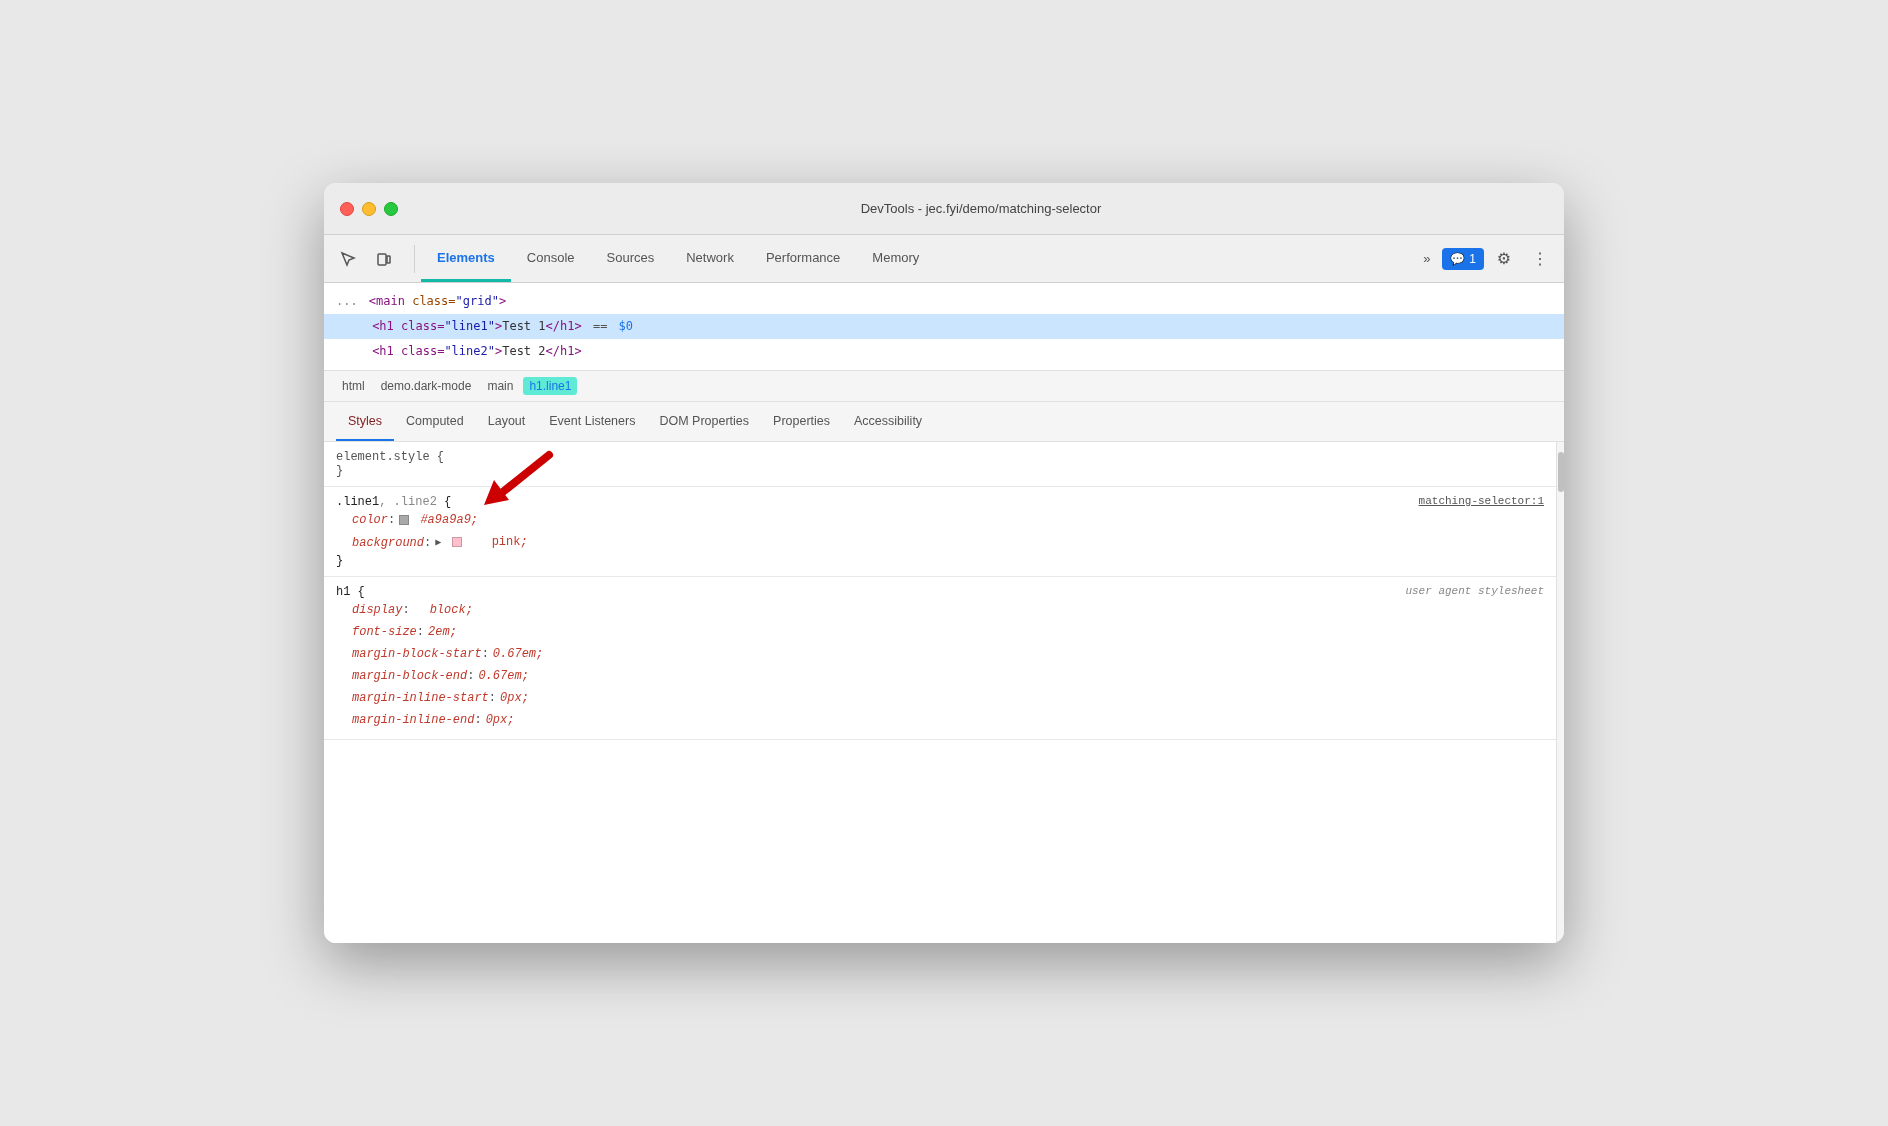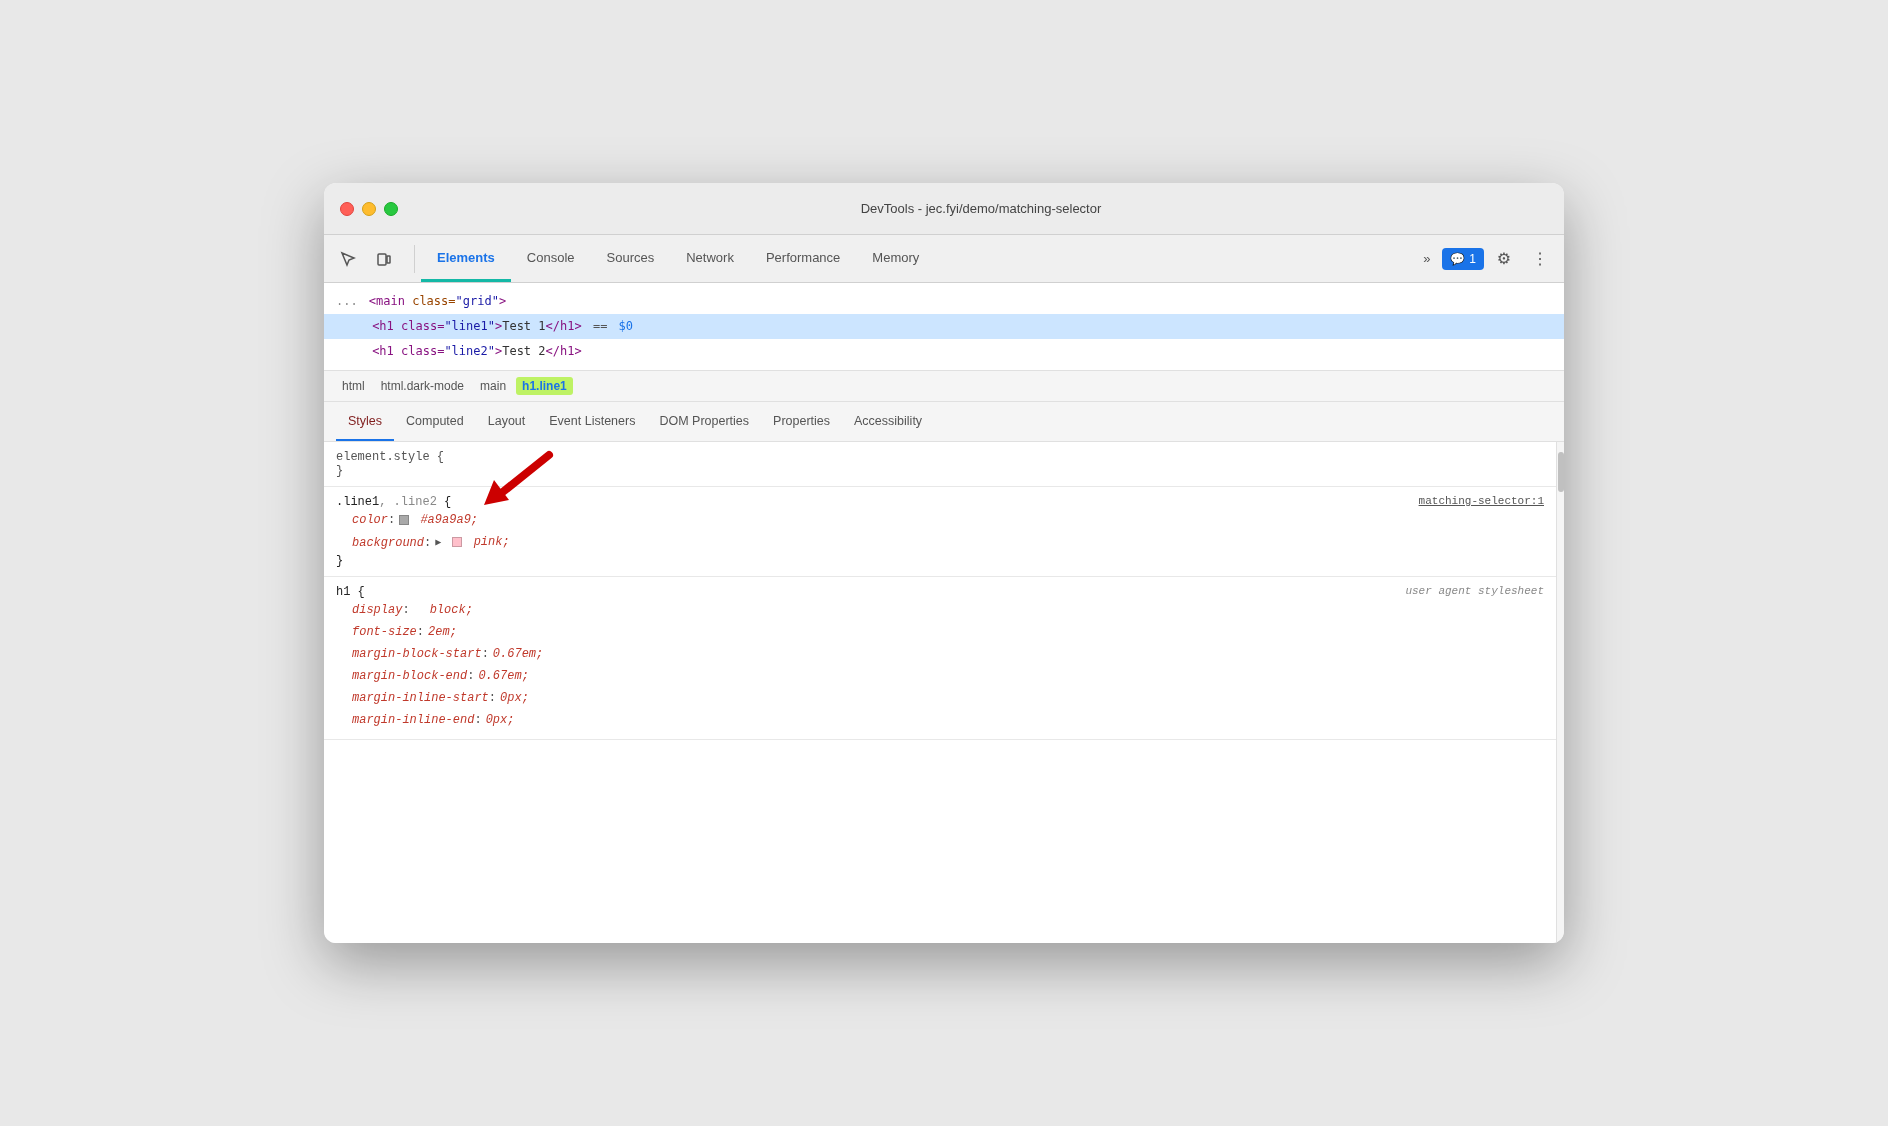--- a/index.html
+++ b/index.html
@@ -207,23 +207,22 @@
 
     .breadcrumb-item {
       font-size: 12px;
       color: #555;
       cursor: pointer;
       padding: 2px 6px;
       border-radius: 3px;
     }
 
     .breadcrumb-item.active {
-      background: #bef264;
+      background: #5eead4;
       color: #1a73e8;
-      font-weight: bold;
     }
 
     
     .styles-tabs {
       background: #f5f5f5;
       border-bottom: 1px solid #e0e0e0;
       display: flex;
       align-items: flex-end;
       padding: 0 12px;
       height: 40px;
@@ -470,21 +469,21 @@
       <div class="dom-row">
         <span style="font-family: monospace; font-size:12px;">
           &nbsp;&nbsp;&nbsp;&nbsp;
           <span style="color:#881280;">&lt;h1 class=</span><span style="color:#1a1aa6;">"line2"</span><span style="color:#881280;">&gt;</span><span style="color:#333;">Test 2</span><span style="color:#881280;">&lt;/h1&gt;</span>
         </span>
       </div>
     </div>
 
     <div class="breadcrumb">
       <div class="breadcrumb-item">html</div>
-      <div class="breadcrumb-item">html.dark-mode</div>
+      <div class="breadcrumb-item">demo.dark-mode</div>
       <div class="breadcrumb-item">main</div>
       <div class="breadcrumb-item active">h1.line1</div>
     </div>
 
     <div class="styles-tabs">
       <div class="style-tab active">Styles</div>
       <div class="style-tab">Computed</div>
       <div class="style-tab">Layout</div>
       <div class="style-tab">Event Listeners</div>
       <div class="style-tab">DOM Properties</div>
@@ -537,21 +536,21 @@
                 <span class="color-swatch" style="background:#a9a9a9;"></span>
                 <span style="color:#c0392b; font-style:italic;">#a9a9a9</span><span style="color:#c0392b; font-style:italic;">;</span>
               </span>
             </div>
             <div class="css-prop-row">
               <span class="prop-name">background</span>
                 <span class="prop-colon">:</span>
               <span style="margin-left:4px;">
                 <span class="color-expand">▶</span>
                 <span class="color-swatch" style="background:pink;"></span>
-                <span style="color:#c0392b; font-style:italic;">pink</span><span style="color:#c0392b; font-style:italic;">;</span>
+                <span style="color:#c0392b; margin-left:18px;">pink</span><span style="color:#c0392b; font-style:italic;">;</span>
               </span>
             </div>
             <div>
               <span style="color:#222;">}</span>
             </div>
           </div>
 
           <div class="style-block">
             <div class="style-block-header">
               <div>

